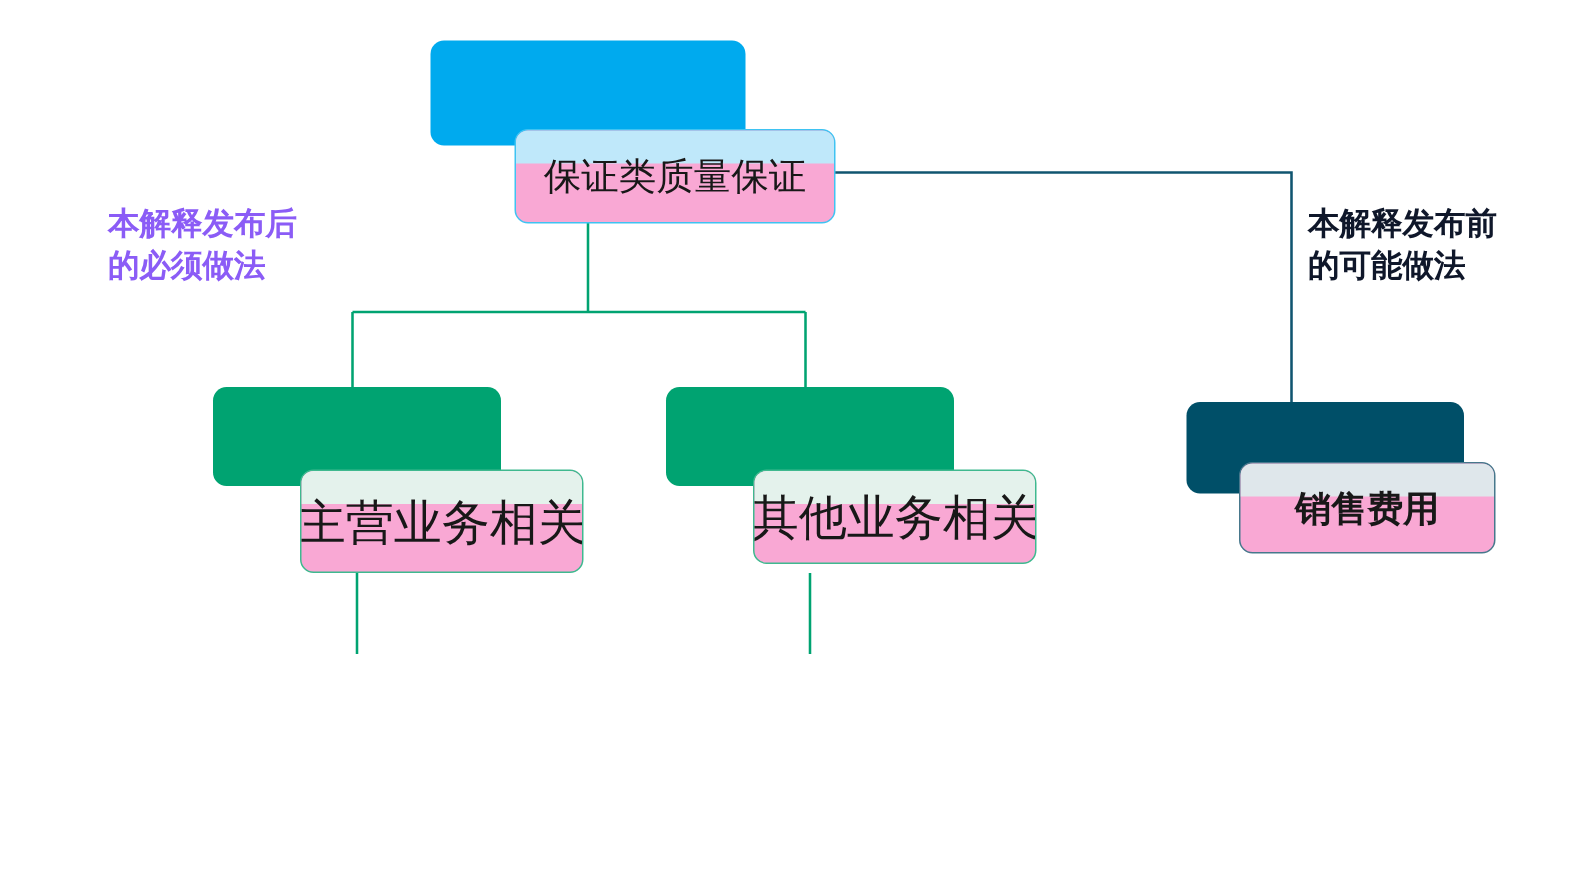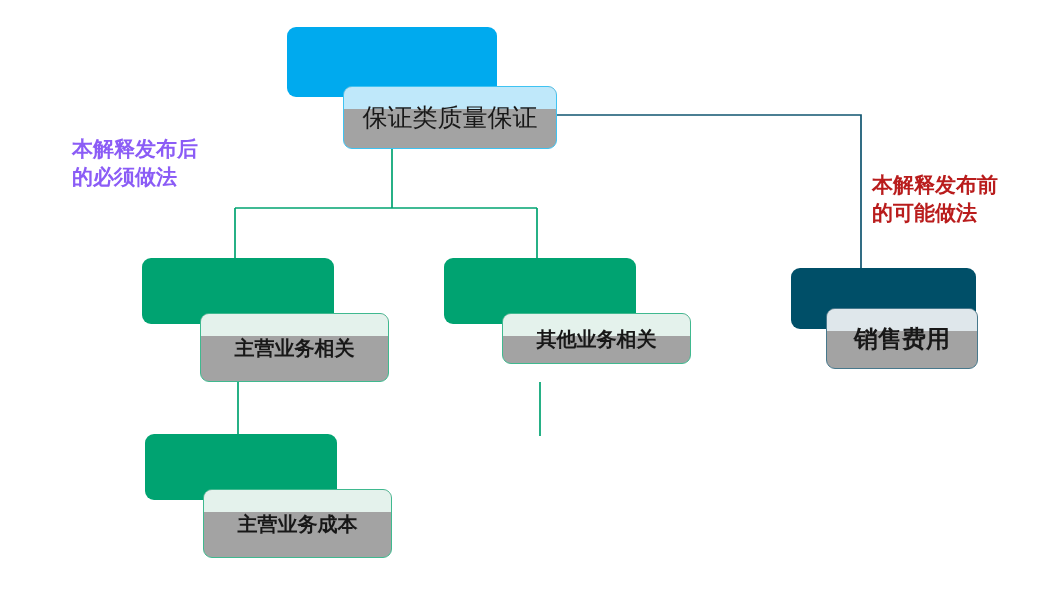--- a/index.html
+++ b/index.html
@@ -30,21 +30,21 @@
   
   .node {
     position: absolute;
   }
   .slab {
     position: absolute;
     border-radius: 9px;
   }
   .card {
     position: absolute;
-    background: #a3a3a3;
+    background: #f9a8d4;
     border-radius: 9px;
     box-sizing: border-box;
     display: flex;
     align-items: center;
     justify-content: center;
     overflow: hidden;
   }
   .card .card-tint {
     position: absolute;
     left: 0;
@@ -63,38 +63,38 @@
   
   .node-blue .slab { background: #00AAEE; }
   .node-blue .card { border: 1.4px solid #3FC3F2; }
   .node-blue .card-tint { background: #BFE8FA; }
   .node-blue .card-label { font-size: 25px; font-weight: 400; }
 
   
   .node-green .slab { background: #00A371; }
   .node-green .card { border: 1.2px solid #3FB98F; }
   .node-green .card-tint { background: #E4F2EC; }
-  .node-green .card-label { font-size: 20px; font-weight: 700; }
+  .node-green .card-label { font-size: 32px; font-weight: 400; }
 
   
   .node-navy .slab { background: #004F68; }
   .node-navy .card { border: 1.3px solid #47788C; }
   .node-navy .card-tint { background: #DFE7EB; }
   .node-navy .card-label { font-size: 24px; font-weight: 700; }
 
   
   .caption {
     position: absolute;
     font-size: 21px;
     font-weight: 700;
     line-height: 1.33;
     white-space: pre-line;
   }
   .caption-left  { color: #8b5cf6; left: 72px;  top: 136px; }
-  .caption-right { color: #b91c1c; left: 872px; top: 136px; margin-top: 36px; }
+  .caption-right { color: #0f172a; left: 872px; top: 136px; }
 </style>
 </head>
 <body>
 
 <div id="canvas">
 
   <svg id="connectors" viewBox="0 0 1056 594" xmlns="http://www.w3.org/2000/svg">
 
     <path d="M392,148 L392,208" stroke="#00A371" stroke-width="1.7" fill="none"></path>
     <path d="M235,208 L537,208" stroke="#00A371" stroke-width="1.7" fill="none"></path>
@@ -118,41 +118,34 @@
   <div class="node node-green" style="left:142px; top:258px; width:247px; height:125px;">
     <div class="slab" style="left:0; top:0; width:192px; height:66px;"></div>
     <div class="card" style="left:58px; top:55px; width:189px; height:69px;">
       <div class="card-tint"></div>
       <div class="card-label">主营业务相关</div>
     </div>
   </div>
 
   <div class="node node-green" style="left:444px; top:258px; width:247px; height:125px;">
     <div class="slab" style="left:0; top:0; width:192px; height:66px;"></div>
-    <div class="card" style="left:58px; top:55px; width:189px; height:51px;">
+    <div class="card" style="left:58px; top:55px; width:189px; height:63px;">
       <div class="card-tint"></div>
       <div class="card-label">其他业务相关</div>
     </div>
   </div>
 
   <div class="node node-navy" style="left:791px; top:268px; width:206px; height:101px;">
     <div class="slab" style="left:0; top:0; width:185px; height:61px;"></div>
-    <div class="card" style="left:35px; top:40px; width:152px; height:61px;">
+    <div class="card" style="left:35px; top:40px; width:171px; height:61px;">
       <div class="card-tint"></div>
       <div class="card-label">销售费用</div>
     </div>
   </div>
 
-  <div class="node node-green" style="left:145px; top:434px; width:247px; height:125px;">
-    <div class="slab" style="left:0; top:0; width:192px; height:66px;"></div>
-    <div class="card" style="left:58px; top:55px; width:189px; height:69px;">
-      <div class="card-tint"></div>
-      <div class="card-label">主营业务成本</div>
-    </div>
-  </div>
 
 
   <div class="caption caption-left">本解释发布后
 的必须做法</div>
   <div class="caption caption-right">本解释发布前
 的可能做法</div>
 
 </div>
 
 </body></html>

